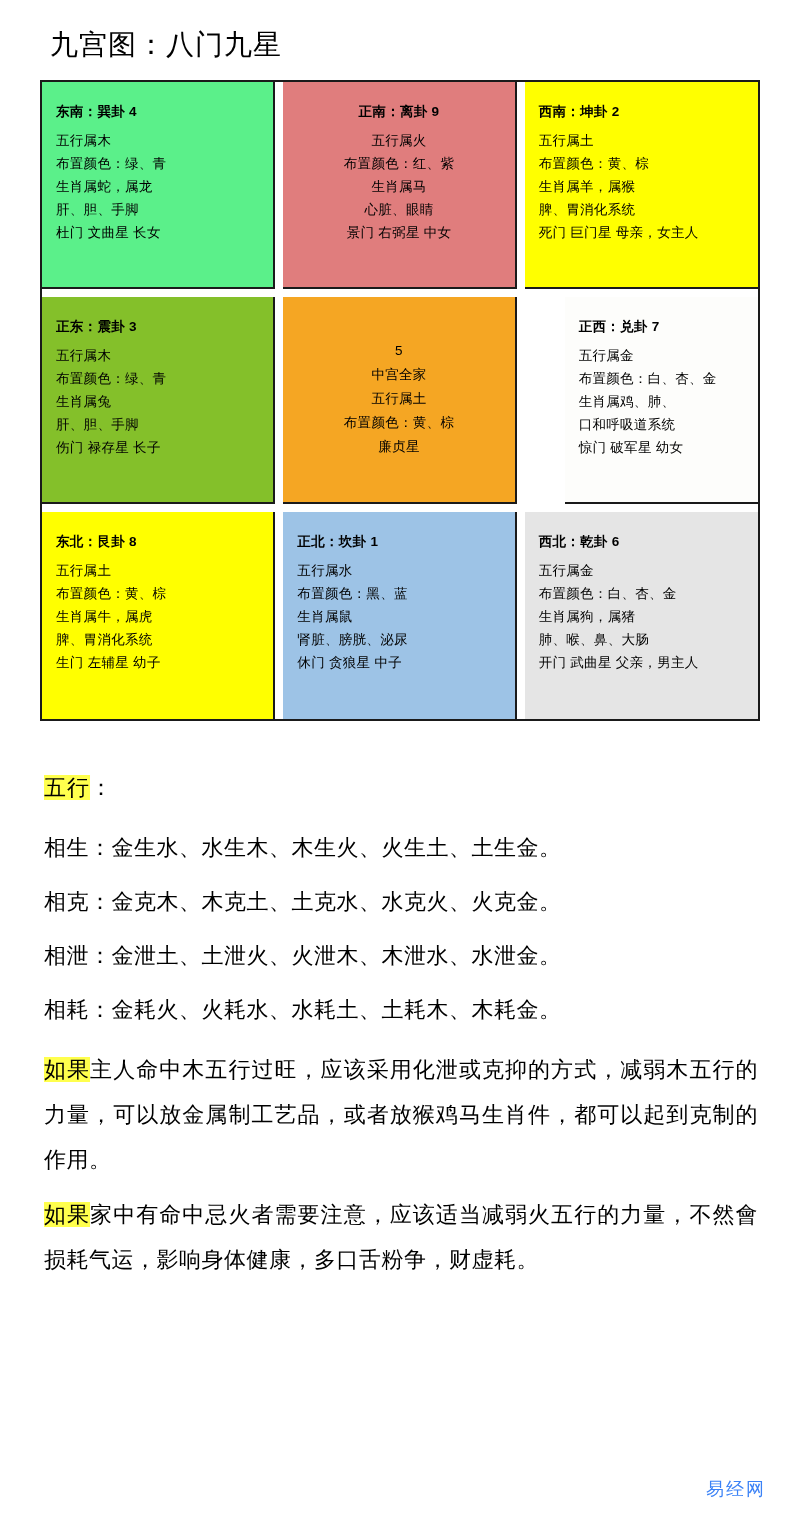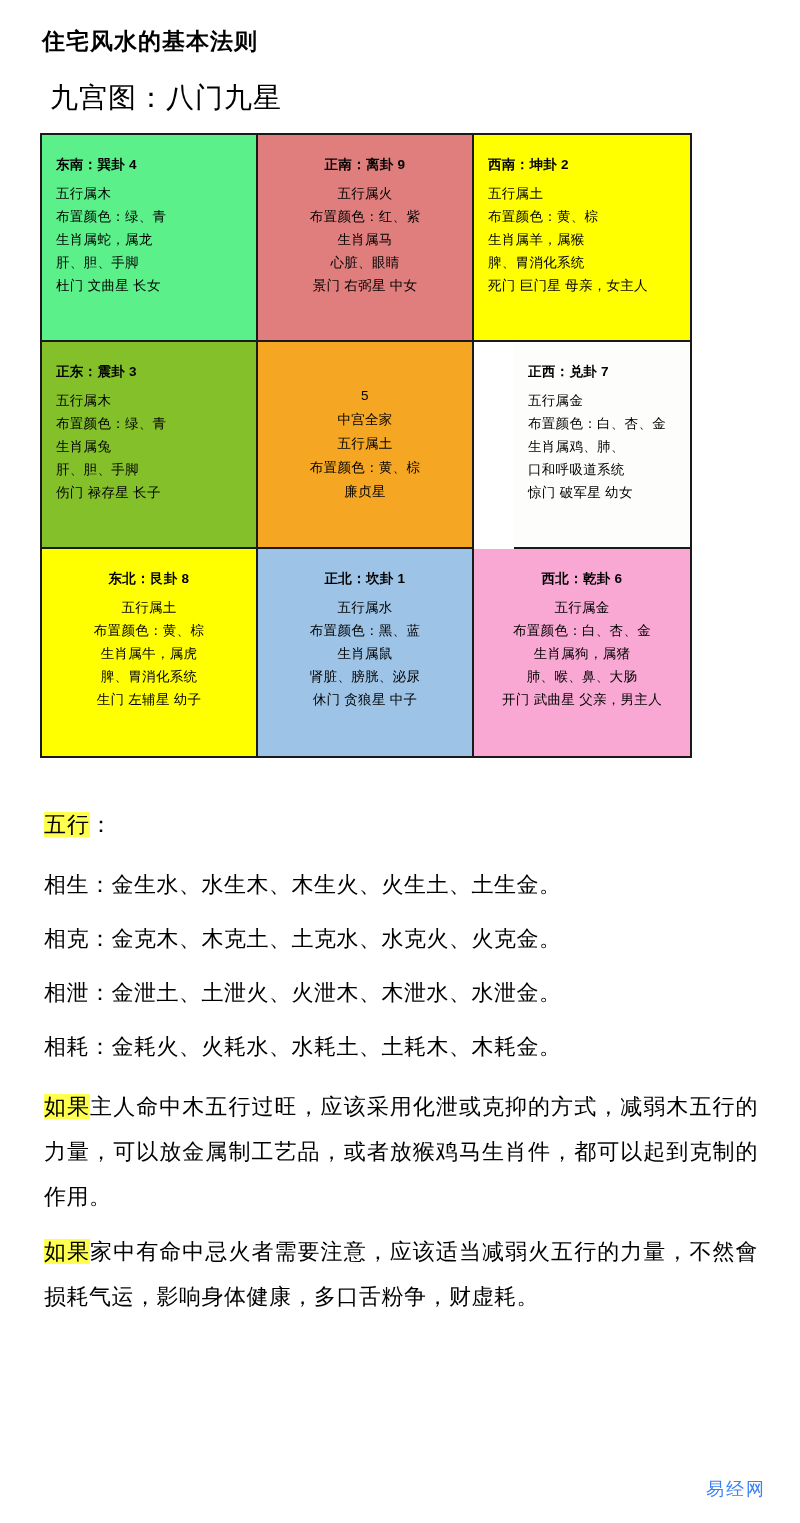--- a/index.html
+++ b/index.html
@@ -26,36 +26,37 @@
     margin: 0 0 22px 2px;
   }
   .subtitle {
     font-size: 28px;
     margin: 0 0 16px 10px;
     letter-spacing: 1px;
   }
 
   
   .grid {
-    width: 652px;
+    width: 720px;
     border: 2px solid #1a1a1a;
     box-sizing: border-box;
     display: grid;
     grid-template-columns: 1fr 1fr 1fr;
     grid-template-rows: 207px 207px 207px;
+    gap: 8px;
   }
   .cell {
     border-right: 2px solid #1a1a1a;
     border-bottom: 2px solid #1a1a1a;
     box-sizing: border-box;
     padding: 18px 14px 0 14px;
     position: relative;
   }
   .grid .cell:nth-child(3n) { border-right: none; }
-  .grid .cell:nth-child(n+7) { border-bottom: none; text-align: center; }
+  .grid .cell:nth-child(n+7) { border-bottom: none; }
 
   .cell .line {
     font-size: 13.5px;
     line-height: 23px;
     white-space: nowrap;
     letter-spacing: 0.3px;
   }
   .cell .head {
     font-weight: bold;
     margin-bottom: 6px;
@@ -102,21 +103,20 @@
     font-size: 18px;
     color: #3b82f6;
     letter-spacing: 2px;
   }
 </style>
 </head>
 <body>
 
 <div class="page">
 
-  <div class="doc-title">住宅风水的基本法则</div>
   <div class="subtitle">九宫图：八门九星</div>
 
   <div class="grid">
 
     <div class="cell" style="background: rgb(91, 240, 138);">
       <div class="line head">东南：巽卦 4</div>
       <div class="line">五行属木</div>
       <div class="line">布置颜色：绿、青</div>
       <div class="line">生肖属蛇，属龙</div>
       <div class="line">肝、胆、手脚</div>
@@ -178,21 +178,21 @@
 
     <div class="cell" style="background: rgb(157, 195, 230);">
       <div class="line head">正北：坎卦 1</div>
       <div class="line">五行属水</div>
       <div class="line">布置颜色：黑、蓝</div>
       <div class="line">生肖属鼠</div>
       <div class="line">肾脏、膀胱、泌尿</div>
       <div class="line">休门 贪狼星 中子</div>
     </div>
 
-    <div class="cell" style="background: #f9a8d4;">
+    <div class="cell" style="background: #e5e5e5;">
       <div class="line head">西北：乾卦 6</div>
       <div class="line">五行属金</div>
       <div class="line">布置颜色：白、杏、金</div>
       <div class="line">生肖属狗，属猪</div>
       <div class="line">肺、喉、鼻、大肠</div>
       <div class="line">开门 武曲星 父亲，男主人</div>
     </div>
 
   </div>
 

